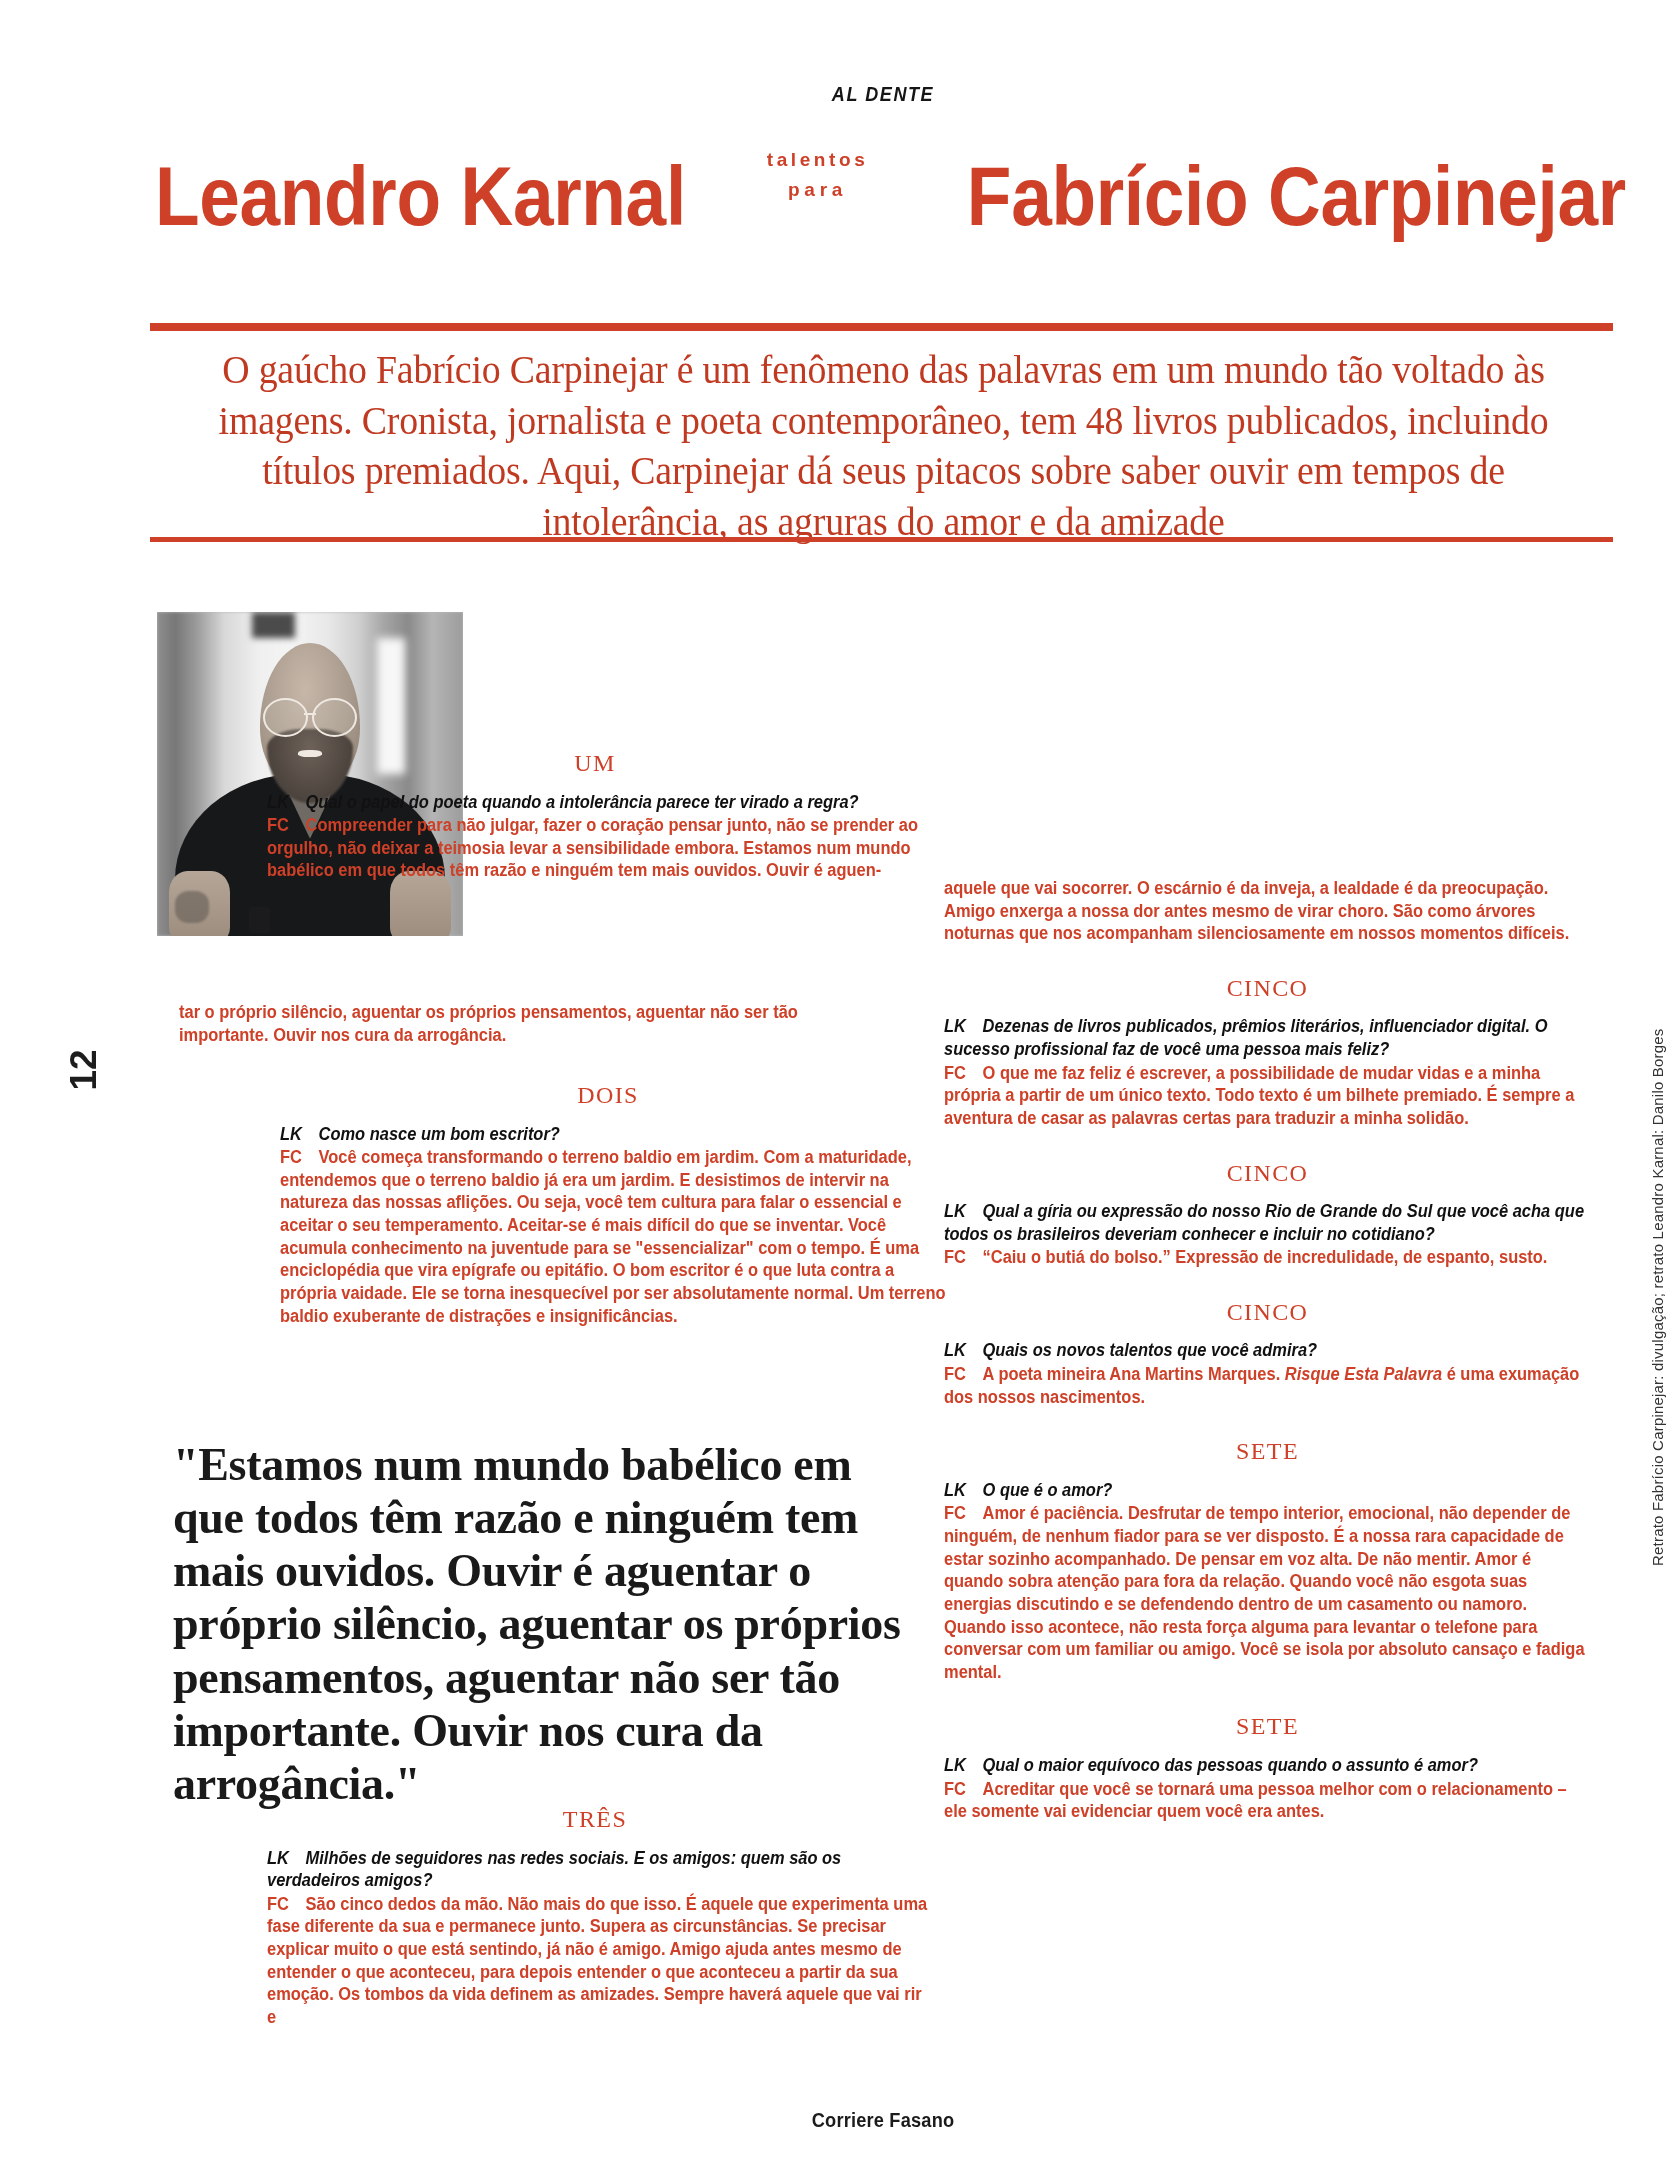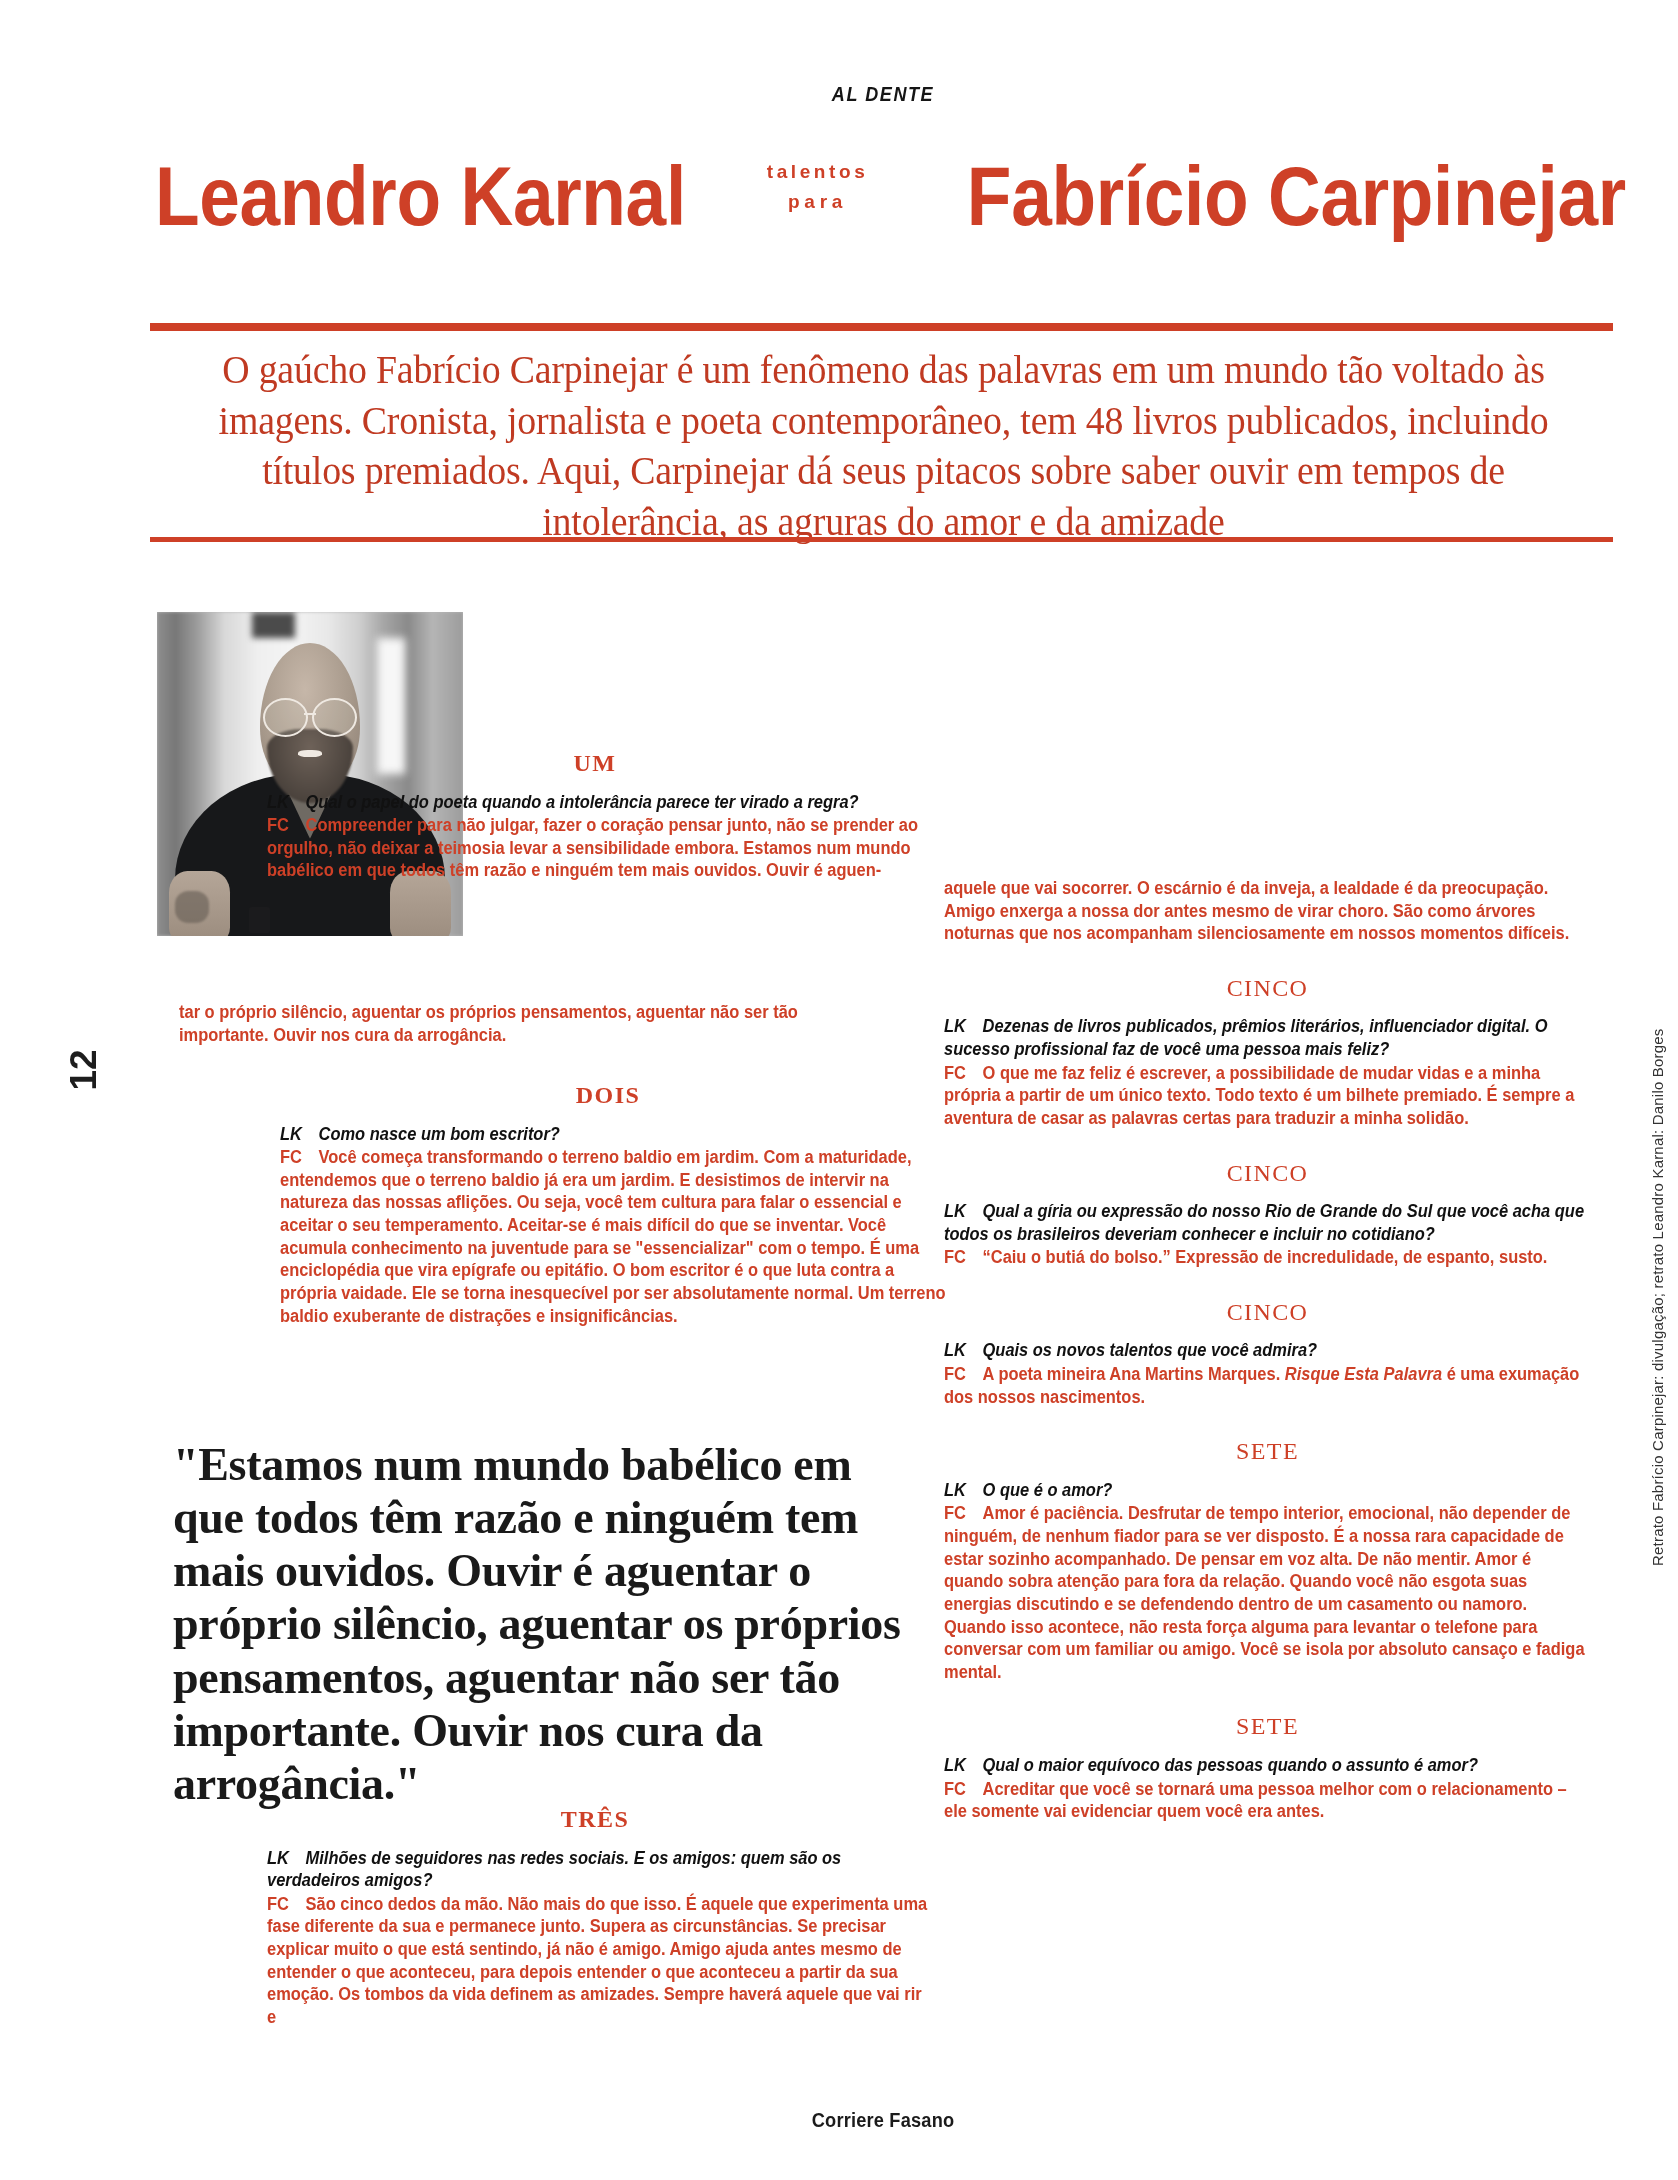--- a/index.html
+++ b/index.html
@@ -35,21 +35,21 @@
     transform: scaleX(0.92);
   }
 
   
   .headline {
     position: absolute;
     top: 155px;
     left: 111px;
     width: 1458px;
     display: flex;
-    align-items: flex-end;
+    align-items: center;
     justify-content: space-between;
     white-space: nowrap;
   }
   .headline .name {
     font-family: "Liberation Sans", sans-serif;
     font-weight: 700;
     font-size: 83px;
     line-height: 1;
     color: #CE4027;
     letter-spacing: -0.4px;
@@ -269,21 +269,21 @@
 
   .sec-num {
     text-align: center;
     font-family: "Liberation Serif", serif;
     font-size: 24px;
     letter-spacing: 1.4px;
     color: #CE4027;
     margin: 0 0 13.6px 0;
     padding-top: 29px;
   }
-  .sec-num.first { padding-top: 0; font-weight: bold; }
+  .sec-num.first { padding-top: 0; }
 
   .qa {
     font-size: 17.5px;
     line-height: 1.295;
     margin: 0 0 0.9px 0;
     text-align: left;
     transform: scaleX(0.94);
     transform-origin: left top;
     width: 106.3%;
   }

